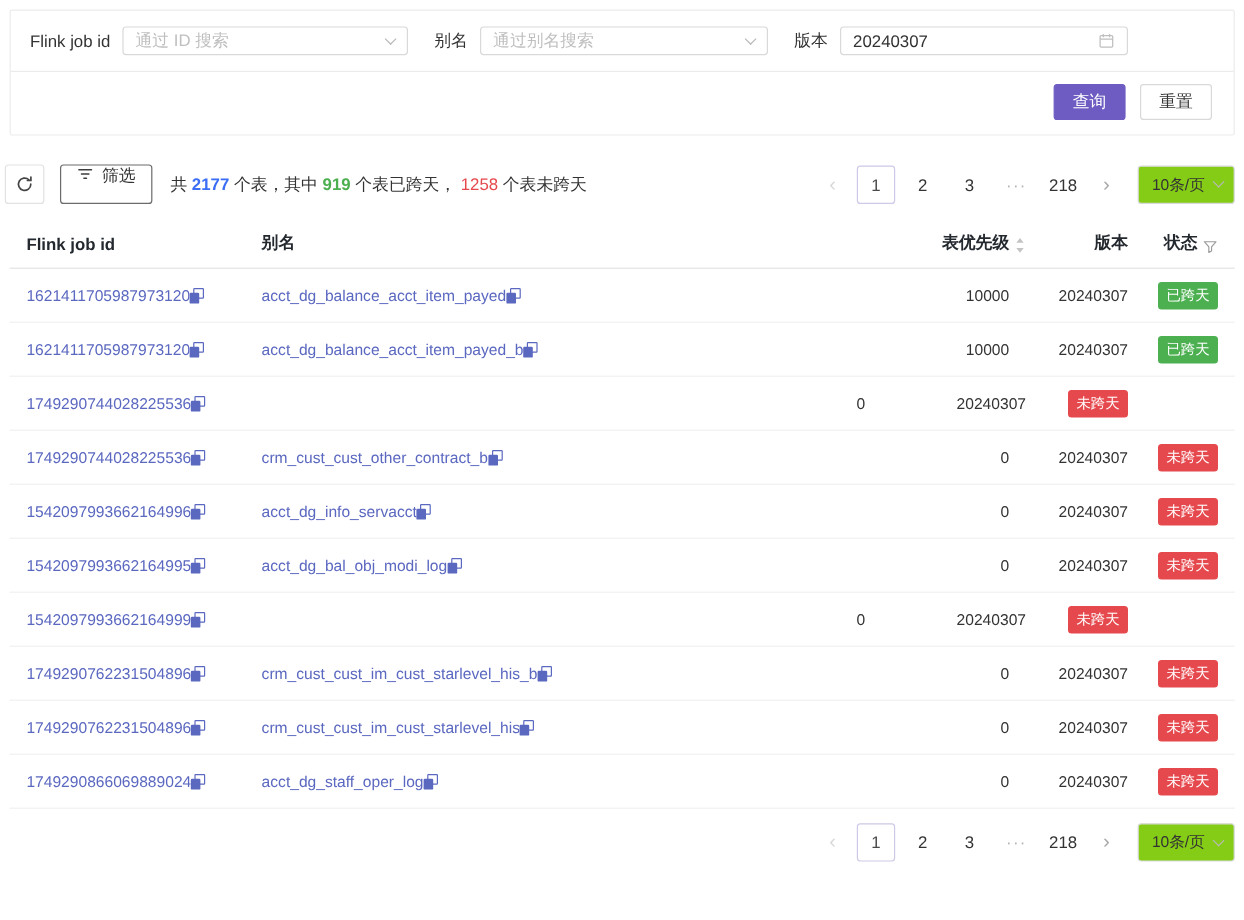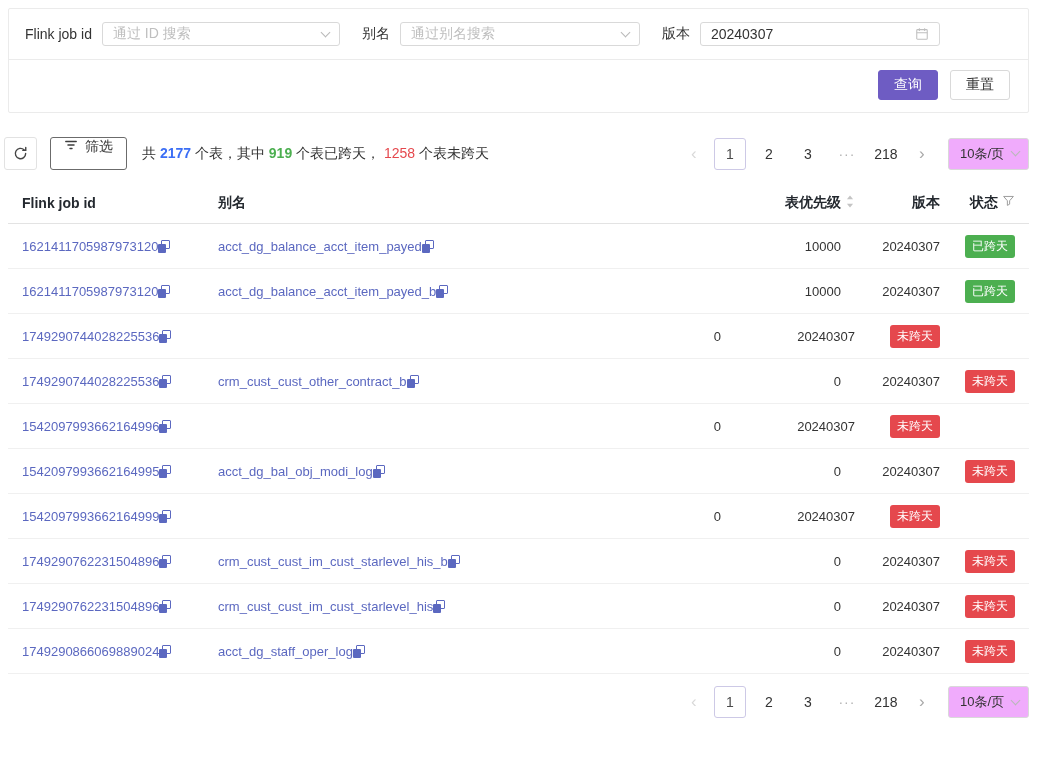--- a/index.html
+++ b/index.html
@@ -46,28 +46,28 @@
   .pg-wrap{display:flex;justify-content:flex-end}
   .page-chevron{width:26px;height:32px;display:flex;align-items:center;justify-content:center;
                 font-size:17px;color:#a8a8a8;cursor:pointer}
   .page-chevron.disabled{color:#d9d9d9}
   .page-item{min-width:32px;height:32px;display:flex;align-items:center;justify-content:center;
              font-size:14px;color:#333;border-radius:3px;cursor:pointer;padding:0 4px}
   .page-item.current{border:1px solid #cdc9e6;color:#4a4a4a;background:#fff}
   .page-ellipsis{color:#b3b3b3;letter-spacing:1px}
   .size-select{height:32px;border:1px solid #d9d9d9;border-radius:3px;padding:0 9px 0 11px;
                display:flex;align-items:center;gap:8px;font-size:13px;color:#333;
-               margin-left:6px;cursor:pointer;background:#f0abfc}
+               margin-left:6px;cursor:pointer;background:#84cc16}
   
   .table{margin:0 8px}
   .tr{display:grid;grid-template-columns:196px 1fr 120px 85px 75px;align-items:center;
       height:45px;border-bottom:1px solid #f0f0f0;padding:0 14px}
   .thead{height:42px;border-bottom:1px solid #e3e3e3}
   .th{font-size:14px;font-weight:700;color:#24292f}
-  .th-right{display:flex;align-items:flex-start;justify-content:flex-end;gap:4px}
+  .th-right{display:flex;align-items:flex-end;justify-content:flex-end;gap:4px}
   .td{font-size:13px;color:#333}
   .cell-link{display:flex;align-items:center;gap:0;min-width:0}
   .link{color:var(--link);cursor:pointer;white-space:nowrap;overflow:hidden;text-overflow:ellipsis}
   .copy-icon{width:12px;height:13px;position:relative;display:inline-block;flex:none;
              color:var(--link);cursor:pointer}
   .copy-icon::before{content:"";position:absolute;right:0;top:0;width:7px;height:7px;
                      border:1.3px solid currentColor;border-radius:1px}
   .copy-icon::after{content:"";position:absolute;left:0;bottom:0;width:8px;height:9px;
                     background:currentColor;border-radius:1px}
   .num{text-align:right;padding-right:14px}
@@ -222,20 +222,24 @@
     <div class="td status-cell">
         <span class="badge" data-status="danger">未跨天</span>
       </div>
   </div>
 
   <div class="tr">
     <div class="td cell-link">
         <span class="link">1542097993662164996</span>
         <span class="copy-icon"></span>
       </div>
+    <div class="td cell-link">
+        <span class="link">acct_dg_info_servacct</span>
+        <span class="copy-icon"></span>
+      </div>
     <div class="td num">0</div>
     <div class="td ver">20240307</div>
     <div class="td status-cell">
         <span class="badge" data-status="danger">未跨天</span>
       </div>
   </div>
 
   <div class="tr">
     <div class="td cell-link">
         <span class="link">1542097993662164995</span>

